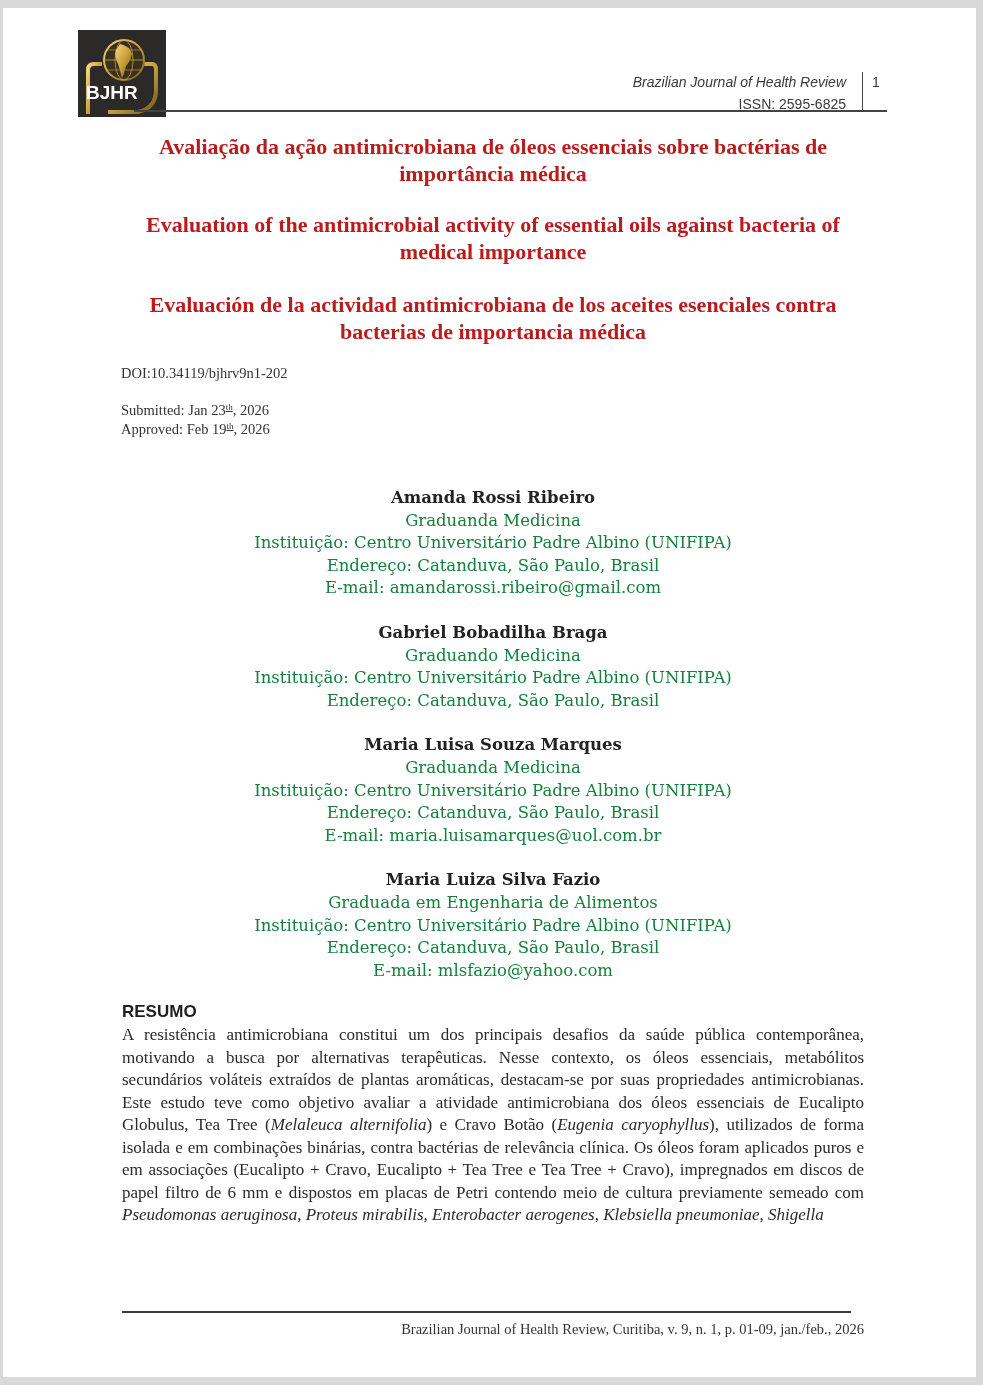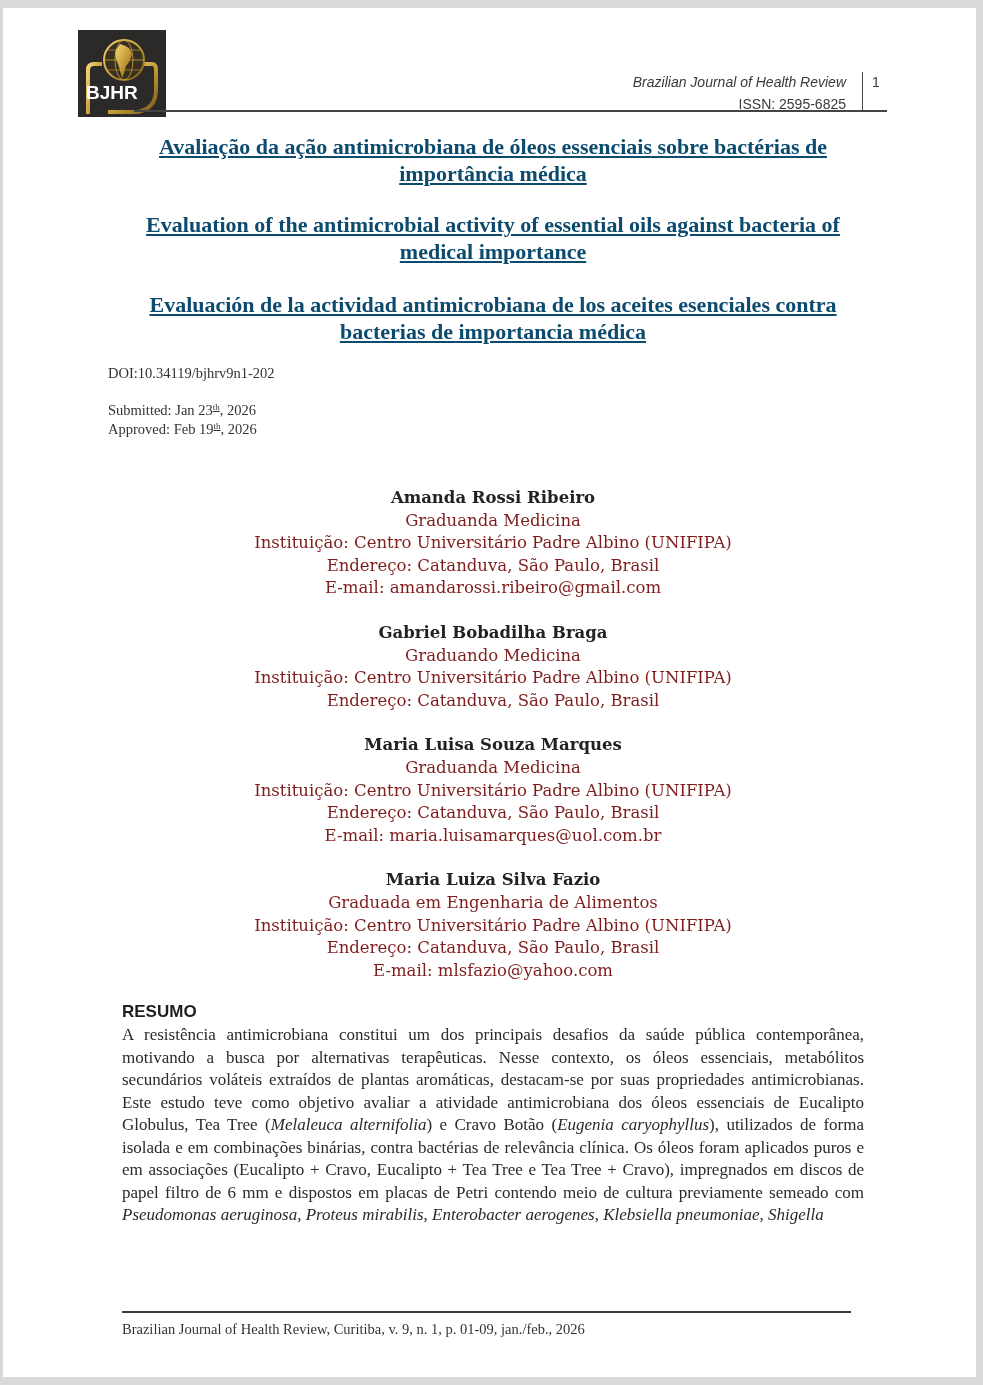--- a/index.html
+++ b/index.html
@@ -37,54 +37,54 @@
   .vsep { position: absolute; left: 859px; top: 64px; width: 1px; height: 40px; background: #444; }
   .page-num {
     position: absolute; left: 869px; top: 66px;
     font-family: "Liberation Sans", sans-serif; font-size: 14px; color: #3a3a3a;
   }
   .hrule { position: absolute; left: 131px; top: 102px; width: 753px; height: 2px; background: #444; }
 
   .title {
     position: absolute; left: 110px; width: 760px; text-align: center;
     font-family: "Liberation Serif", serif; font-weight: bold;
-    font-size: 22px; line-height: 27px; color: #0c4a6e; text-decoration: underline;
+    font-size: 22px; line-height: 27px; color: #b91c1c;
   }
   .t1 { top: 125px; }
   .t2 { top: 203px; }
   .t3 { top: 283px; }
 
   .meta {
-    position: absolute; left: 105px;
+    position: absolute; left: 118px;
     font-family: "Liberation Serif", serif; font-size: 14.5px; color: #333;
   }
   .doi { top: 357px; }
   .submitted { top: 394px; }
   .approved { top: 413px; }
   sup { font-size: 9px; vertical-align: 5px; line-height: 0; text-decoration: underline; }
 
   .authors { position: absolute; left: 180px; width: 620px; top: 455px; text-align: center; margin-top: 24px; }
   .author { margin-bottom: 22px; }
-  .author div { font-size: 16.5px; line-height: 22.6px; color: #7f1d1d; }
+  .author div { font-size: 16.5px; line-height: 22.6px; color: #15803d; }
   .author .name { font-weight: bold; color: #222; }
 
   .resumo-head {
     position: absolute; left: 119px; top: 994px;
     font-family: Liberation Sans, sans-serif; font-weight: bold; font-size: 17px; color: #1e1e1e;
   }
   .abstract {
     position: absolute; left: 119px; top: 1016px; width: 742px;
     font-family: "Liberation Serif", serif; font-size: 17px; line-height: 22.5px;
     text-align: justify; color: #2a2a2a;
   }
   .abstract i { }
 
   .footer-rule { position: absolute; left: 119px; top: 1303px; width: 729px; height: 2px; background: #3a3a3a; }
   .footer-text {
-    position: absolute; left: 119px; width: 742px; top: 1313px; text-align: left;
+    position: absolute; left: 119px; width: 742px; top: 1313px; text-align: right;
     font-family: "Liberation Serif", serif; font-size: 14.5px; color: #333;
   }
 </style>
 </head>
 <body>
 
 <div class="page">
 
   <div class="logo">
     <svg width="88" height="87" viewBox="0 0 88 87">

